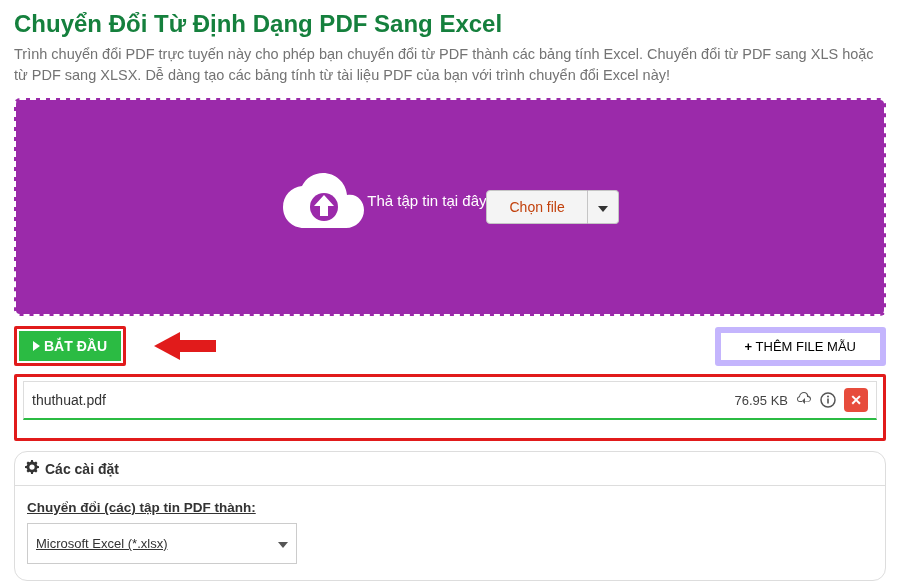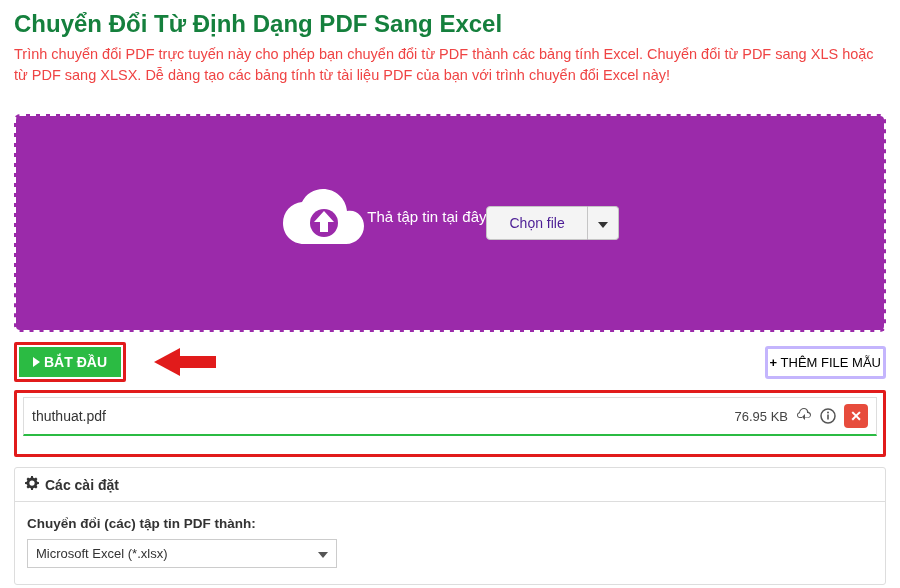--- a/index.html
+++ b/index.html
@@ -12,43 +12,43 @@
     font-size: 14px;
     color: #333;
   }
   h1 {
     margin: 0 0 6px;
     font-size: 24px;
     font-weight: 600;
     color: #15803d;
   }
   .subtitle {
-    margin: 0 0 28px;
+    margin: 0 0 12px;
     font-size: 14.5px;
     line-height: 1.45;
-    color: #ef4444;
+    color: #737373;
   }
   .dropzone {
     background: #9b2aaa;
     border: 2px dashed #fff;
     border-radius: 6px;
     height: 218px;
     display: flex;
     align-items: center;
     justify-content: center;
     color: #fff;
     margin-bottom: 10px;
   }
   .cloud-wrap { margin-bottom: 8px; }
   .drop-text { font-size: 15px; margin-bottom: 14px; }
   .file-btn-group { display: flex; }
   .file-btn {
     background: #f4f4f4;
     border: 1px solid #c5c5c5;
-    color: #4c1d95;
+    color: #c2410c;
     padding: 8px 22px;
     border-radius: 4px 0 0 4px;
     font-size: 14px;
     cursor: pointer;
   }
   .dd-btn {
     background: #f4f4f4;
     border: 1px solid #c5c5c5;
     border-left: none;
     padding: 8px 10px;
@@ -101,22 +101,22 @@
     width:0;height:0;
     border-top:14px solid transparent;
     border-bottom:14px solid transparent;
     border-right:26px solid #e11b1b;
   }
   .arrow-body {
     width:36px;height:12px;background:#e11b1b;
   }
   .sample-btn {
     background: #fff;
-    border: 3px solid #c4b5fd;
-    padding: 6px 2px;
+    border: 6px solid #c4b5fd;
+    padding: 6px 24px;
     font-size: 13px;
     cursor: pointer;
     border-radius: 3px;
   }
   .file-row-box {
     border: 3px solid #e11b1b;
     padding: 4px 6px 18px;
     border-radius: 2px;
     margin-bottom: 10px;
   }
@@ -136,40 +136,41 @@
     background:#e74c3c;
     color:#fff;
     border-radius:4px;
     width:24px;height:24px;
     display:flex;align-items:center;justify-content:center;
     cursor:pointer;
     font-weight:700;
   }
   .settings-panel {
     border:1px solid #ddd;
-    border-radius:3px;
+    border-radius:13px;
     margin-bottom:22px;
   }
   .settings-hdr {
     border-bottom:1px solid #ddd;
     padding:8px 10px;
     font-size:14px;
     font-weight:600;
     display:flex;
     align-items:center;
     gap:6px;
   }
   .settings-body {
     padding:14px 12px 16px;
+    text-decoration:underline;
   }
   .field-label { font-size:13.5px; font-weight:600; margin-bottom:8px; }
   .select {
-    width:310px;
+    width:270px;
     border:1px solid #ccc;
-    padding:6px 8px;
+    padding:12px 8px;
     font-size:13px;
     display:flex;
     justify-content:space-between;
     align-items:center;
     background:#fff;
     cursor:pointer;
   }
   .radio-panel {
     border:1px solid #ddd;
     border-radius:3px;

